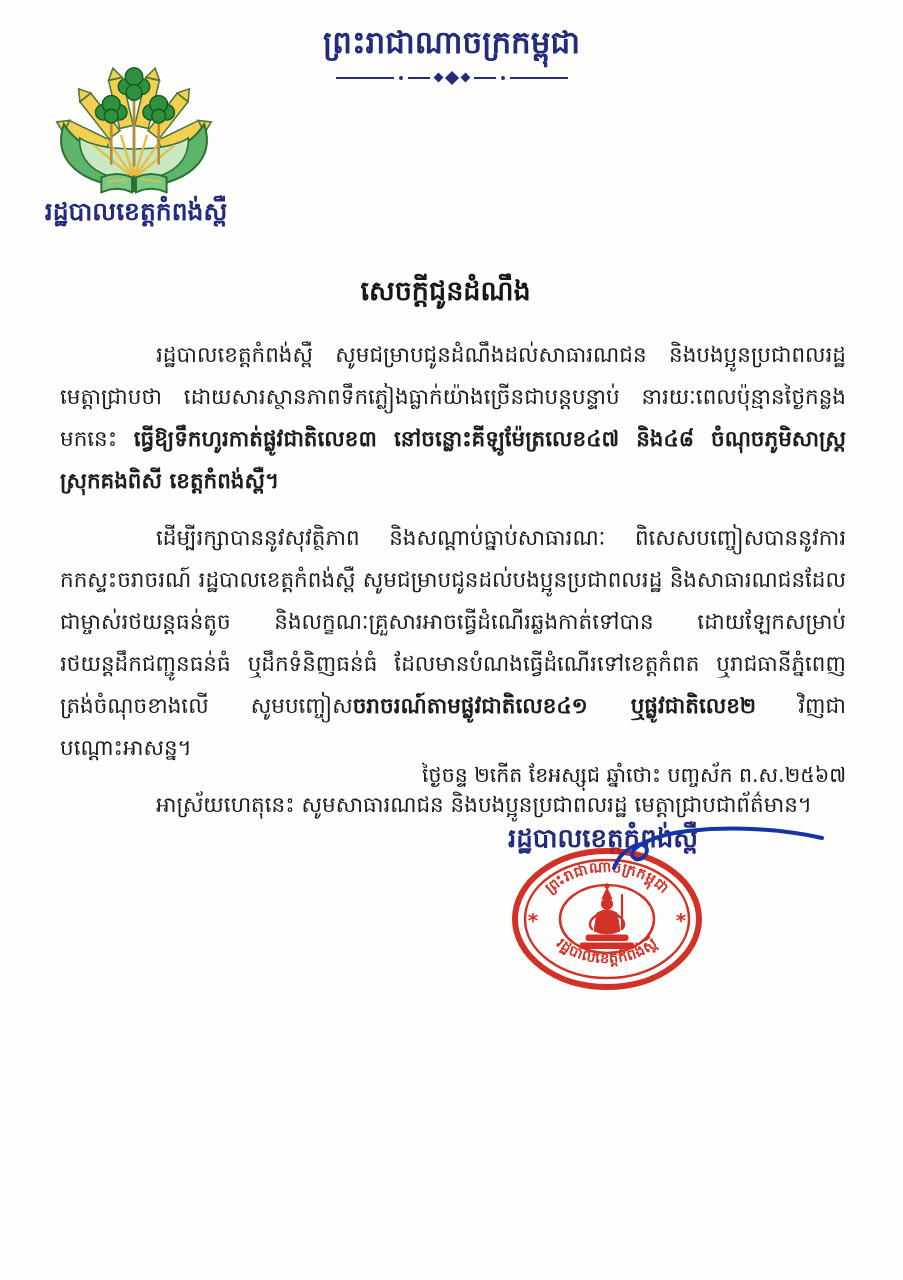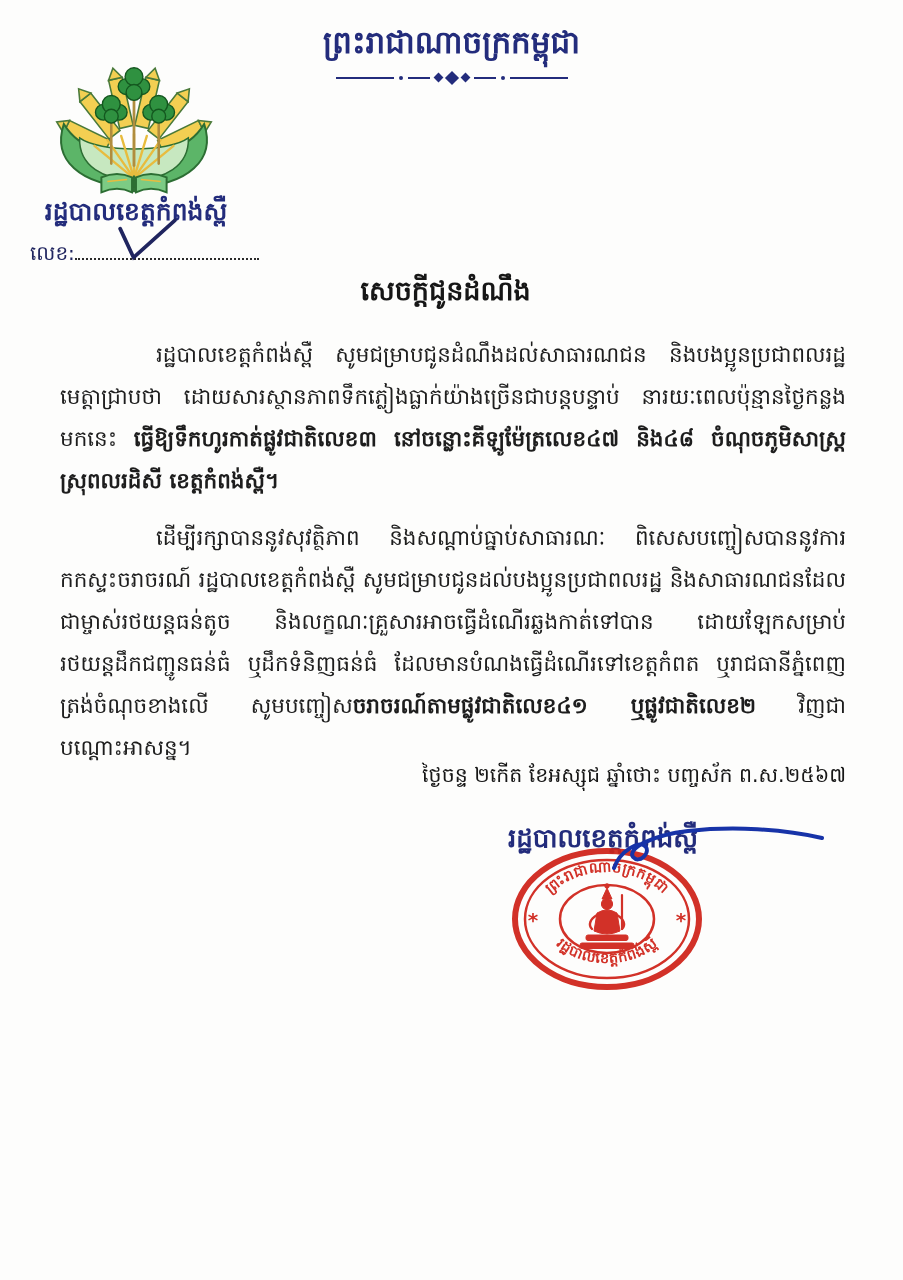--- a/index.html
+++ b/index.html
@@ -133,32 +133,27 @@
       </g>
       <line x1="85" y1="110" x2="85" y2="127" stroke="#2c6e33" stroke-width="2"></line>
       <g stroke="#e8bc3e" stroke-width="1.6">
         <line x1="58" y1="116" x2="78" y2="114"></line>
           <line x1="92" y1="114" x2="112" y2="116"></line>
       </g>
     </svg>
   </div>
 
   <div class="issuer-name">រដ្ឋបាលខេត្តកំពង់ស្ពឺ</div>
-  <div class="ref-line">
-    <span>លេខ:</span><span class="ref-dots"></span>
-    <svg class="ref-check" viewBox="0 0 60 44">
-      <path d="M4,10 L17,38 L57,2" fill="none" stroke="#20255f" stroke-width="3.6" stroke-linecap="round"></path>
-    </svg>
-  </div>
 
   <div class="doc-title">សេចក្តីជូនដំណឹង</div>
 
   <div class="body-text">
-    <p><span>រដ្ឋបាលខេត្តកំពង់ស្ពឺ សូមជម្រាបជូនដំណឹងដល់សាធារណជន និងបងប្អូនប្រជាពលរដ្ឋ មេត្តាជ្រាបថា ដោយសារស្ថានភាពទឹកភ្លៀងធ្លាក់យ៉ាងច្រើនជាបន្តបន្ទាប់ នារយៈពេលប៉ុន្មានថ្ងៃកន្លងមកនេះ </span><span class="seg-bold">ធ្វើឱ្យទឹកហូរកាត់ផ្លូវជាតិលេខ៣ នៅចន្លោះគីឡូម៉ែត្រលេខ៤៧ និង៤៨ ចំណុចភូមិសាស្ត្រស្រុពលរដិសី ខេត្តកំពង់ស្ពឺ។</span></p>
+    <p><span>រដ្ឋបាលខេត្តកំពង់ស្ពឺ សូមជម្រាបជូនដំណឹងដល់សាធារណជន និងបងប្អូនប្រជាពលរដ្ឋ មេត្តាជ្រាបថា ដោយសារស្ថានភាពទឹកភ្លៀងធ្លាក់យ៉ាងច្រើនជាបន្តបន្ទាប់ នារយៈពេលប៉ុន្មានថ្ងៃកន្លងមកនេះ </span><span class="seg-bold">ធ្វើឱ្យទឹកហូរកាត់ផ្លូវជាតិលេខ៣ នៅចន្លោះគីឡូម៉ែត្រលេខ៤៧ និង៤៨ ចំណុចភូមិសាស្ត្រស្រុកគងពិសី ខេត្តកំពង់ស្ពឺ។</span></p>
     <p><span>ដើម្បីរក្សាបាននូវសុវត្ថិភាព និងសណ្ដាប់ធ្នាប់សាធារណៈ ពិសេសបញ្ចៀសបាននូវការកកស្ទះចរាចរណ៍ រដ្ឋបាលខេត្តកំពង់ស្ពឺ សូមជម្រាបជូនដល់បងប្អូនប្រជាពលរដ្ឋ និងសាធារណជនដែលជាម្ចាស់រថយន្តធន់តូច និងលក្ខណៈគ្រួសារអាចធ្វើដំណើរឆ្លងកាត់ទៅបាន ដោយឡែកសម្រាប់រថយន្តដឹកជញ្ជូនធន់ធំ ឬដឹកទំនិញធន់ធំ ដែលមានបំណងធ្វើដំណើរទៅខេត្តកំពត ឬរាជធានីភ្នំពេញ ត្រង់ចំណុចខាងលើ សូមបញ្ចៀស</span><span class="seg-bold">ចរាចរណ៍តាមផ្លូវជាតិលេខ៤១ ឬផ្លូវជាតិលេខ២</span><span> វិញជាបណ្ដោះអាសន្ន។</span></p>
+    <p>អាស្រ័យហេតុនេះ សូមសាធារណជន និងបងប្អូនប្រជាពលរដ្ឋ មេត្តាជ្រាបជាព័ត៌មាន។</p>
   </div>
 
   <div class="dateblock">
     <div>ថ្ងៃចន្ទ ២កើត ខែអស្សុជ ឆ្នាំថោះ បញ្ចស័ក ព.ស.២៥៦៧</div>
   </div>
 
   <div class="authority">រដ្ឋបាលខេត្តកំពង់ស្ពឺ</div>
 
   <svg class="signature" viewBox="0 0 235 66">
     <path d="M16,50 C22,33 42,21 48,29 C52,36 41,46 35,39 C29,30 55,17 90,13 C135,8 185,11 224,20" fill="none" stroke="#1733a8" stroke-width="4" stroke-linecap="round"></path>

